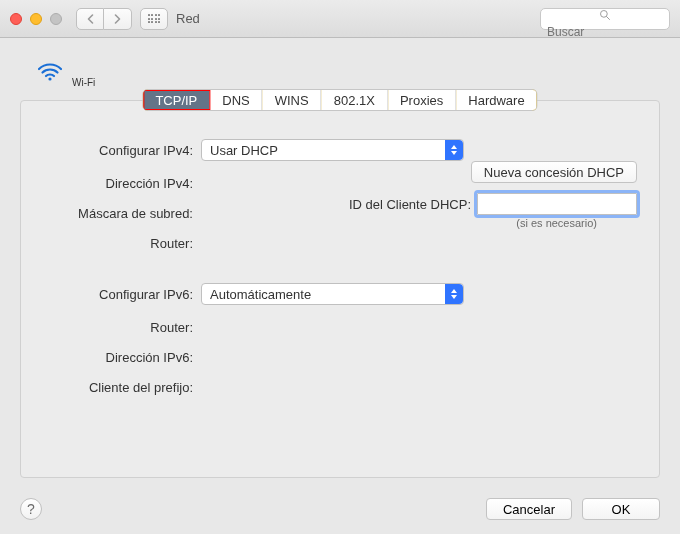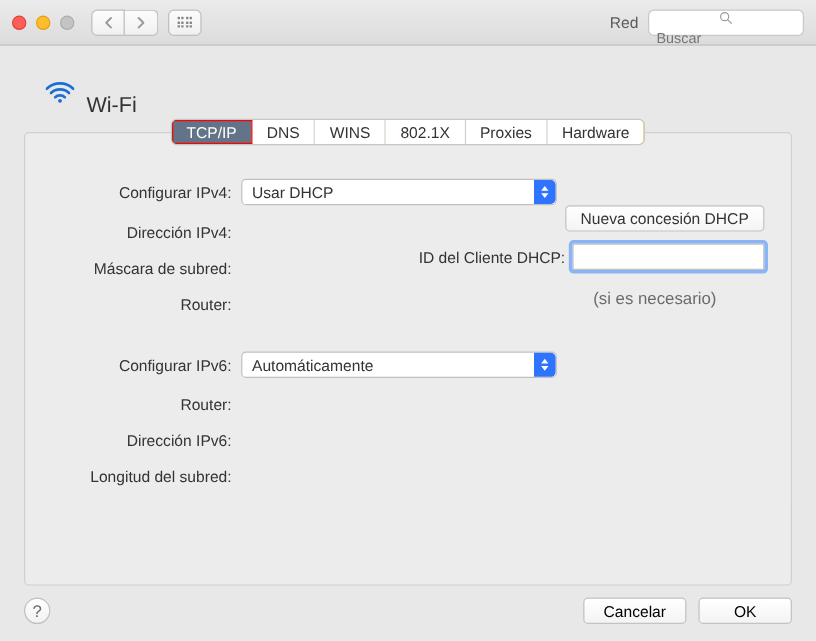--- a/index.html
+++ b/index.html
@@ -12,30 +12,30 @@
   .tl.red { background: #ff5f57; border: 0.5px solid #e24238; }
   .tl.yellow { background: #ffbd2e; border: 0.5px solid #e1a116; }
   .tl.green { background: #c4c4c4; border: 0.5px solid #adadad; }
   .nav-group { display: flex; }
   .nav-btn { width: 28px; height: 22px; background: linear-gradient(#fcfcfc, #f0f0f0); border: 1px solid #c0c0c0; display: flex; align-items: center; justify-content: center; color: #888; font-size: 12px; }
   .nav-btn.left { border-radius: 5px 0 0 5px; }
   .nav-btn.right { border-radius: 0 5px 5px 0; border-left: none; }
   .grid-btn { width: 28px; height: 22px; background: linear-gradient(#fcfcfc, #f0f0f0); border: 1px solid #c0c0c0; border-radius: 5px; display: flex; align-items: center; justify-content: center; }
   .grid-icon { display: grid; grid-template-columns: repeat(4, 2px); grid-template-rows: repeat(3, 2px); gap: 1.5px; }
   .grid-icon span { background: #888; width: 2px; height: 2px; border-radius: 0.5px; }
-  .title { flex: 1; text-align: right; color: #5a5a5a; font-size: 13px; }
+  .title { flex: 1; text-align: left; color: #5a5a5a; font-size: 13px; }
   .search-wrap { width: 130px; height: 22px; background: #fff; border: 1px solid #c8c8c8; border-radius: 5px; display: flex; align-items: center; padding: 0 6px; gap: 4px; flex-direction: column; }
   .search-wrap input { border: none; outline: none; width: 100%; font-size: 12px; background: transparent; }
   .mag-icon { width: 12px; height: 12px; color: #9a9a9a; flex-shrink: 0; }
 
   
   .content { padding: 14px 20px 0 20px; }
   .wifi-header { display: flex; align-items: center; gap: 10px; padding: 4px 8px 12px 18px; }
   .wifi-icon { width: 24px; height: 18px; color: #1a6fd6; }
-  .wifi-title { font-size: 18px; color: #333; margin-top: 21px; }
+  .wifi-title { font-size: 10px; color: #333; margin-top: 21px; }
 
   .panel { background: #ececec; border: 1px solid #d0d0d0; border-radius: 4px; height: 378px; position: relative; }
   .tabbar { position: absolute; top: -12px; left: 50%; transform: translateX(-50%); display: flex; background: #eab308; border: 1px solid #c6c6c6; border-radius: 5px; overflow: hidden; }
   .tab { padding: 2px 12px; font-size: 13px; border-right: 1px solid #d0d0d0; background: #fff; color: #333; height: 20px; display: flex; align-items: center; }
   .tab:last-child { border-right: none; }
   .tab.active { background: #647488; color: #fff; outline: 2px solid #ff0000; outline-offset: -1px; }
 
   .form { padding: 38px 20px 0 20px; }
   .row { display: flex; align-items: center; margin-bottom: 11px; min-height: 22px; }
   .row.tight { margin-bottom: 8px; }
@@ -47,21 +47,21 @@
   .select-arrows { position: absolute; right: 0; top: 0; width: 18px; height: 100%; background: #2f74ff; border-radius: 0 4px 4px 0; display: flex; flex-direction: column; align-items: center; justify-content: center; }
   .select-arrows::before, .select-arrows::after { content: ""; width: 0; height: 0; border-left: 3.5px solid transparent; border-right: 3.5px solid transparent; }
   .select-arrows::before { border-bottom: 4px solid #fff; margin-bottom: 2px; }
   .select-arrows::after { border-top: 4px solid #fff; }
 
   .right-col { position: absolute; right: 22px; top: 60px; text-align: right; }
   .std-btn { height: 22px; padding: 0 12px; background: linear-gradient(#fff,#f4f4f4); border: 1px solid #c3c3c3; border-radius: 4px; font-size: 13px; color: #333; }
   .dhcp-id { display: flex; align-items: center; gap: 6px; margin-top: 10px; justify-content: flex-end; }
   .dhcp-id-label { font-size: 13px; }
   .text-input { width: 160px; height: 22px; border: 1px solid #c0c0c0; outline: 3px solid #8bb4f7; border-radius: 1px; padding: 0 4px; font-size: 13px; }
-  .hint { font-size: 14px; color: #6b6b6b; margin-top: 15px; padding-right: 40px; }
+  .hint { font-size: 11px; color: #6b6b6b; margin-top: 2px; padding-right: 40px; }
 
   .spacer { height: 18px; }
 
   
   .bottom { position: absolute; left: 0; right: 0; bottom: 0; padding: 8px 20px 14px 20px; display: flex; align-items: center; }
   .help-btn { width: 22px; height: 22px; border-radius: 50%; border: 1px solid #c0c0c0; background: linear-gradient(#fff,#f2f2f2); display: flex; align-items: center; justify-content: center; color: #6b6b6b; font-size: 14px; }
   .bottom .spacer-flex { flex: 1; }
   .bottom-btn { min-width: 78px; height: 22px; padding: 0 16px; background: linear-gradient(#fff,#f4f4f4); border: 1px solid #c3c3c3; border-radius: 4px; font-size: 13px; margin-left: 10px; }
 </style>
 </head>
@@ -169,21 +169,21 @@
       </div>
       <div class="row tight">
         <div class="lbl">Router:</div>
         <div class="val"></div>
       </div>
       <div class="row tight">
         <div class="lbl">Dirección IPv6:</div>
         <div class="val"></div>
       </div>
       <div class="row tight">
-        <div class="lbl">Longitud del subred:</div>
+        <div class="lbl">Cliente del prefijo:</div>
         <div class="val"></div>
       </div>
     </div>
 
     <div class="right-col">
       <button class="std-btn">Nueva concesión DHCP</button>
       <div class="dhcp-id">
         <span class="dhcp-id-label">ID del Cliente DHCP:</span>
         <input class="text-input" type="text" value="" style="">
       </div>

